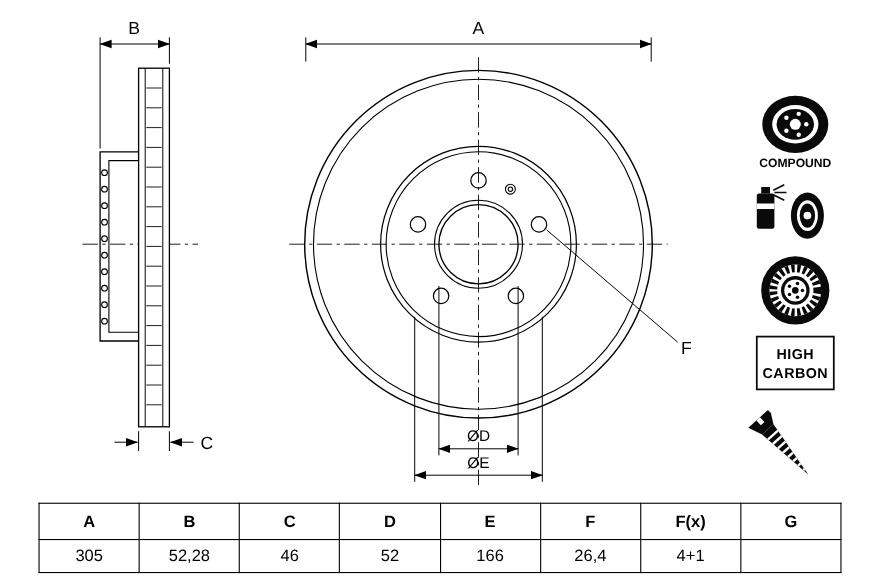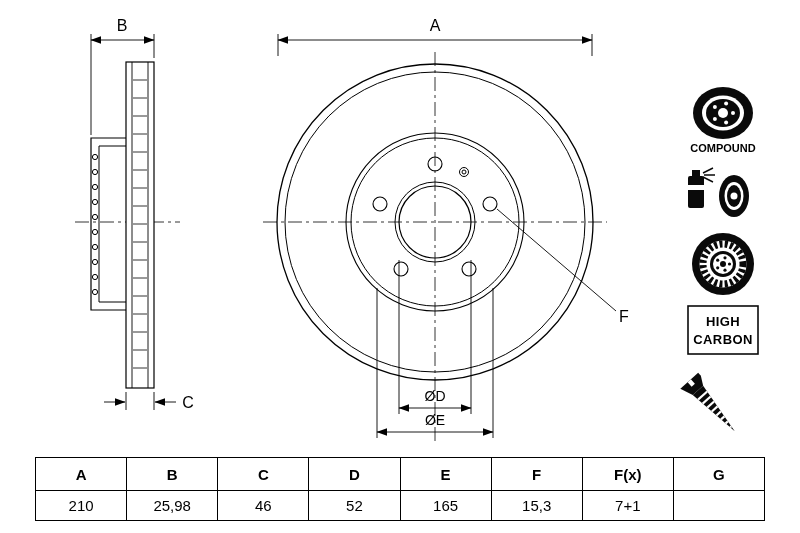--- a/index.html
+++ b/index.html
@@ -187,26 +187,26 @@
           <th>C</th>
           <th>D</th>
           <th>E</th>
           <th>F</th>
           <th>F(x)</th>
           <th>G</th>
         </tr>
       </thead>
       <tbody>
         <tr>
-          <td>210</td>
-          <td>25,98</td>
+          <td>305</td>
+          <td>52,28</td>
           <td>46</td>
           <td>52</td>
-          <td>165</td>
-          <td>15,3</td>
-          <td>7+1</td>
+          <td>166</td>
+          <td>26,4</td>
+          <td>4+1</td>
           <td></td>
         </tr>
       </tbody>
     </table>
   </div>
 
 </div>
 
 </body></html>

